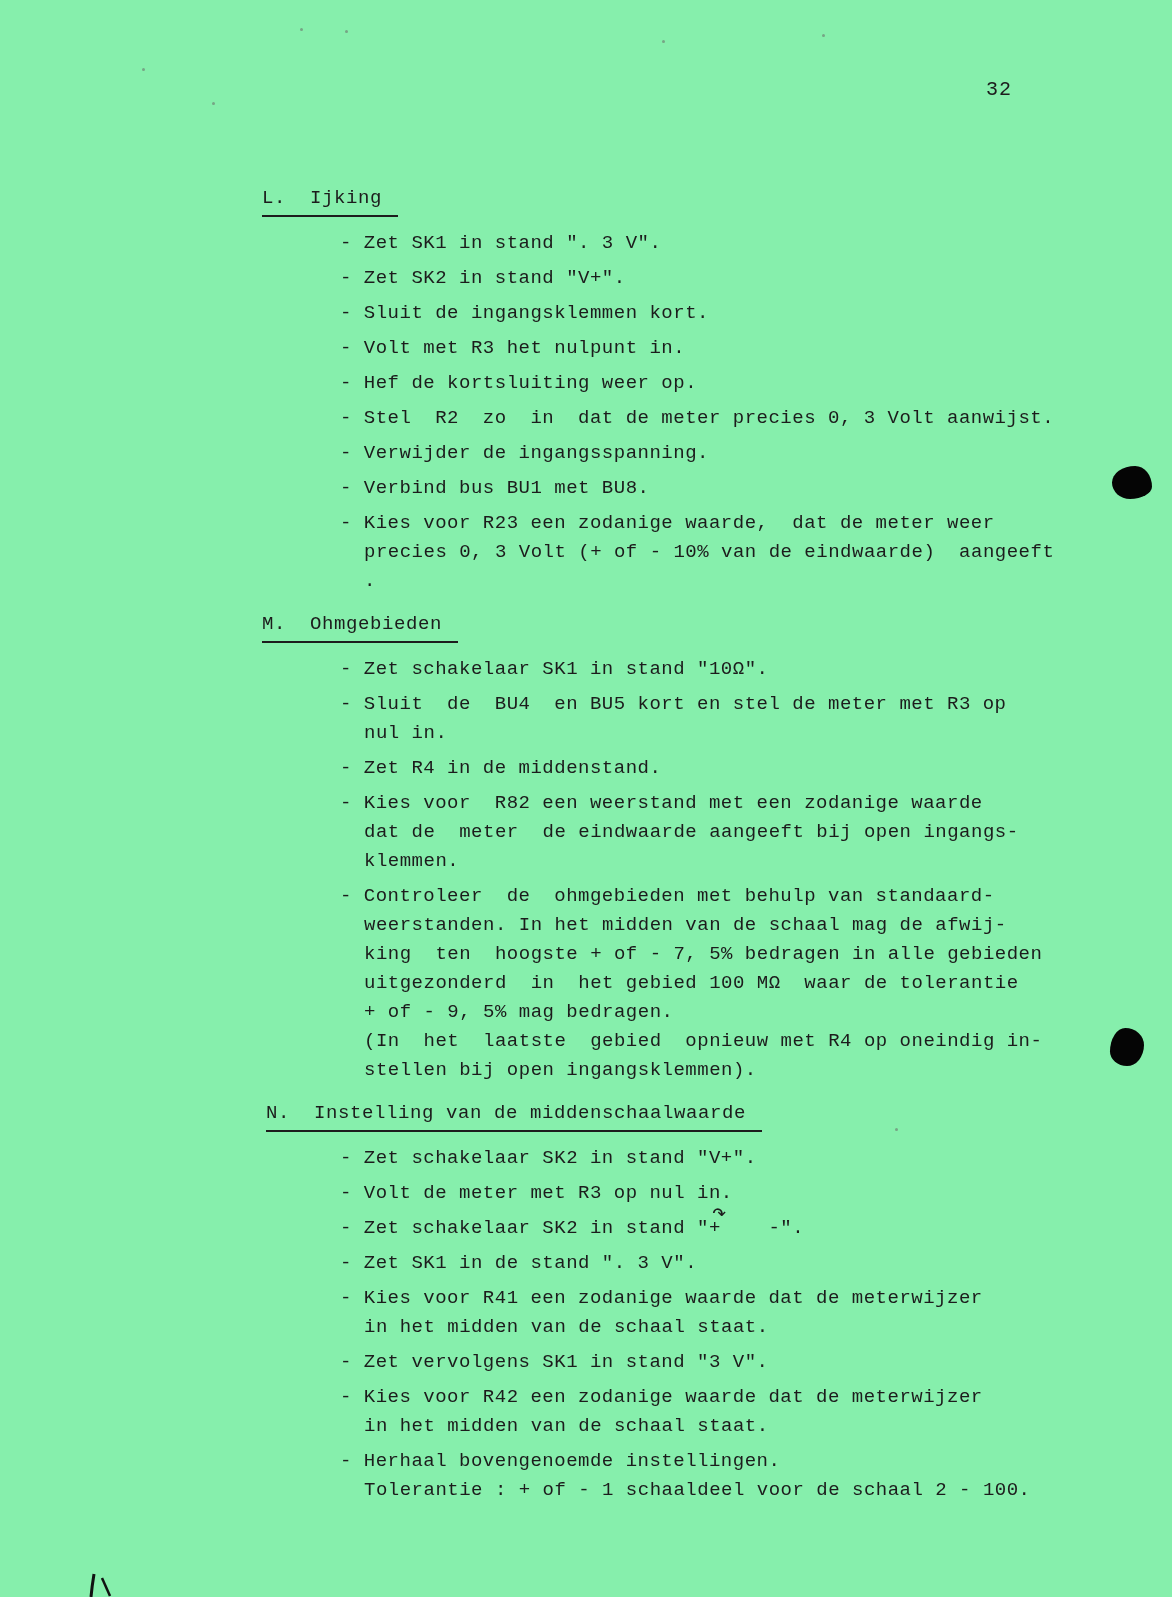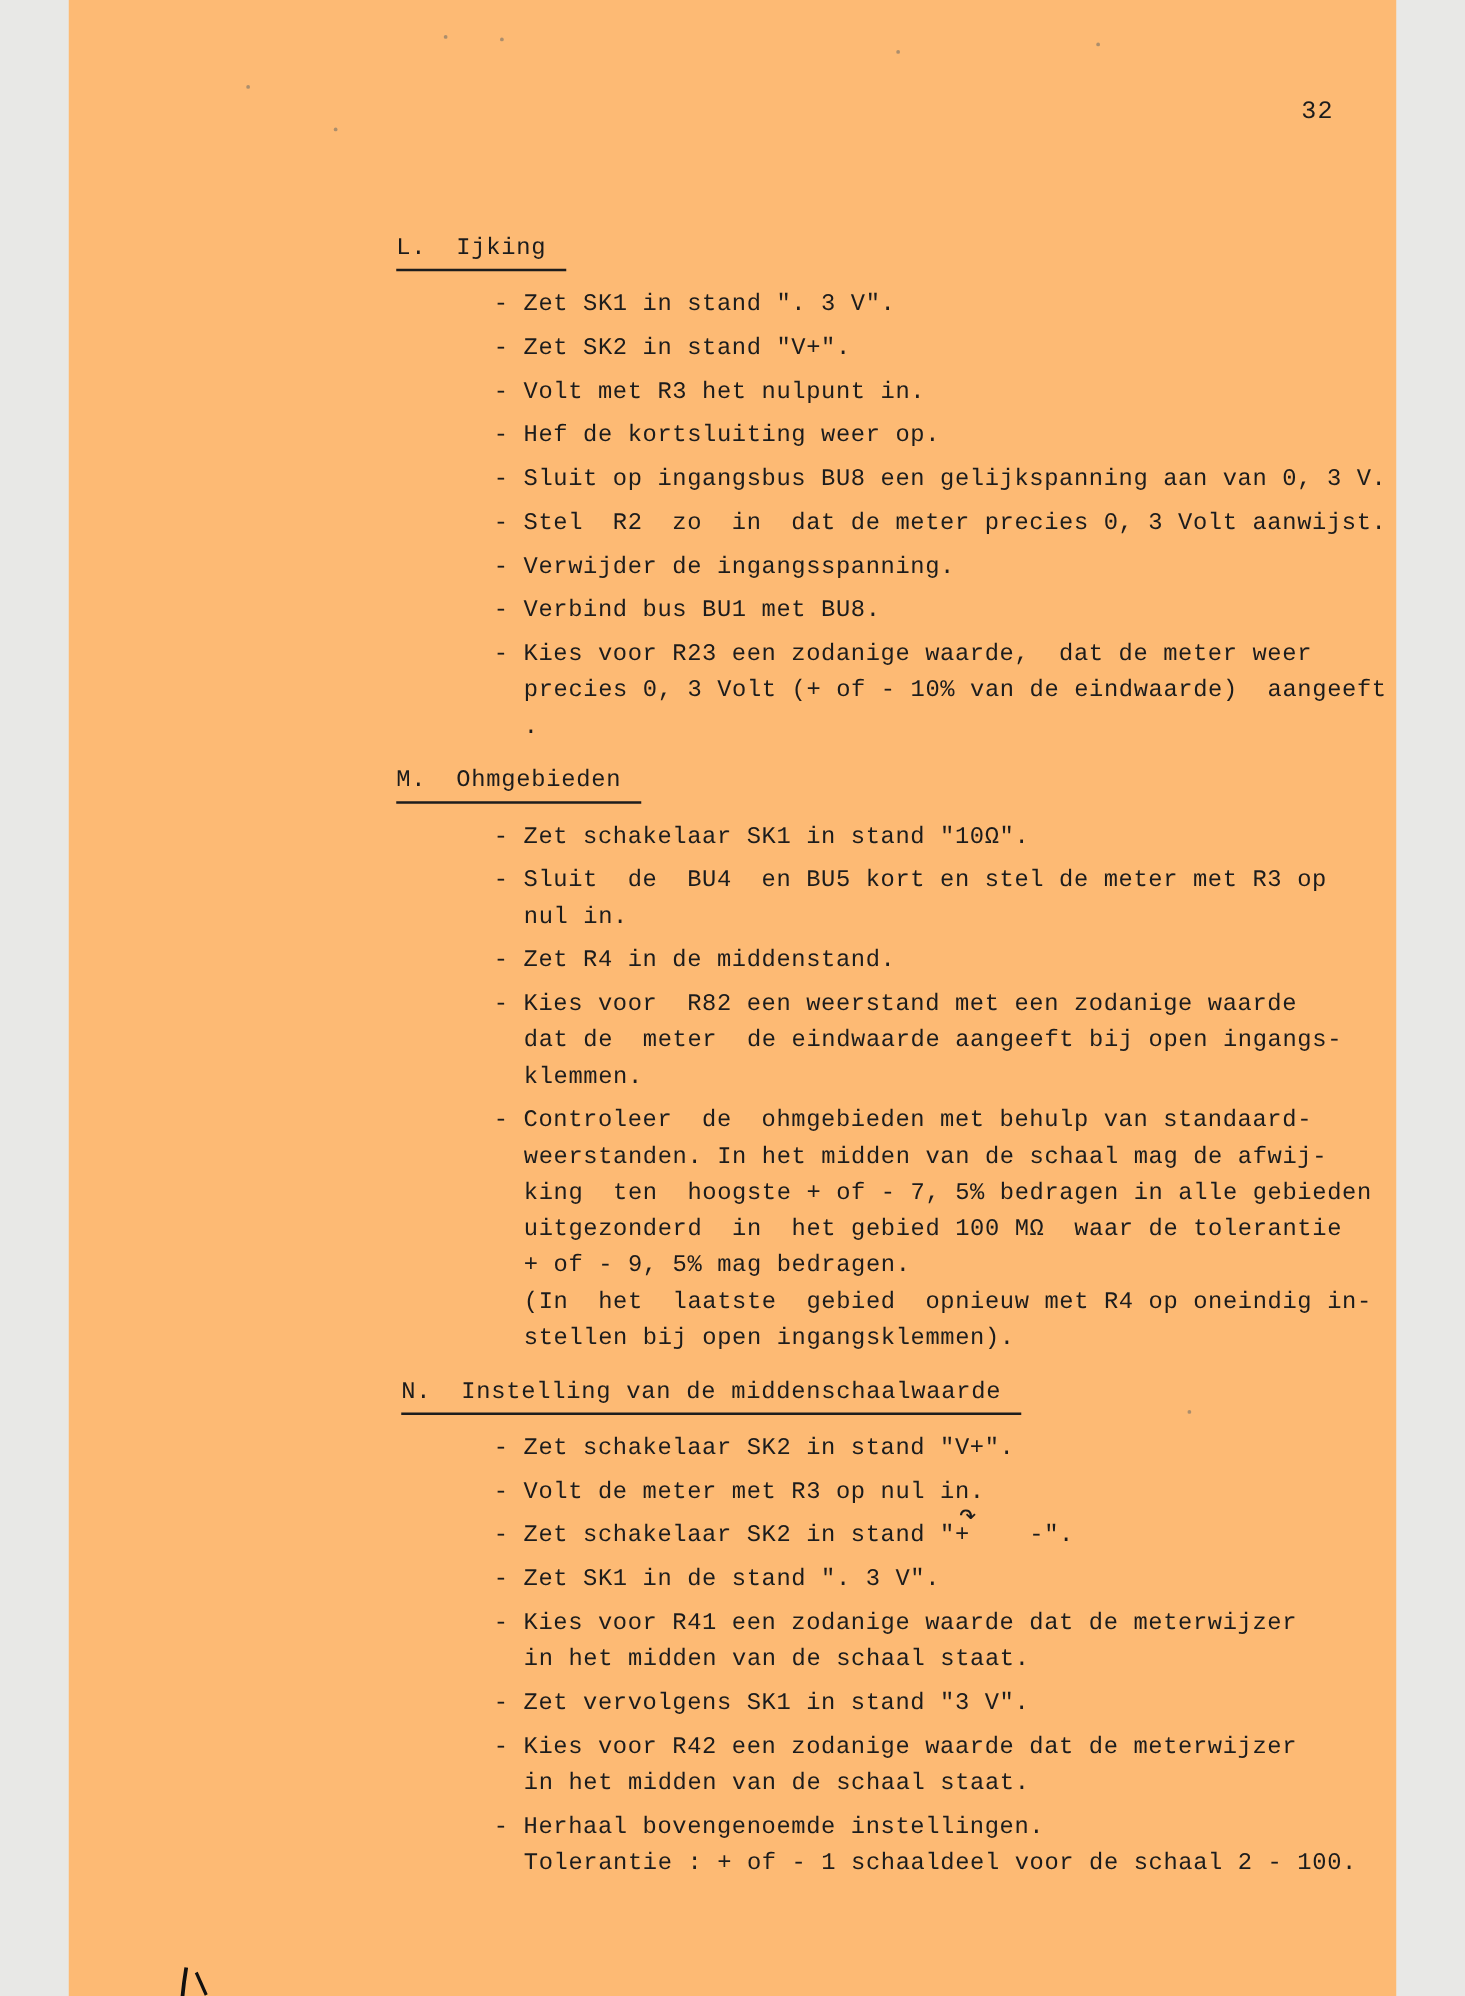--- a/index.html
+++ b/index.html
@@ -3,27 +3,26 @@
 <meta charset="utf-8">
 <style>
   html, body {
     margin: 0;
     padding: 0;
     background: #e8e8e6;
     font-family: "Liberation Mono", "DejaVu Sans Mono", monospace;
   }
   .page {
     position: relative;
-    width: 1024px;
+    width: 1172px;
     height: 1597px;
     margin: 0 auto;
-    background: #fdba74;
+    background: #86efac;
     color: #1c1c1c;
     overflow: hidden;
-    padding-left: 38px;
   }
   .page-number {
     position: absolute;
     top: 78px;
     left: 986px;
     font-size: 20px;
     letter-spacing: 1px;
   }
   .content {
     position: absolute;
@@ -107,23 +106,23 @@
 
   <div class="content">
 
     <div class="section section-l">
       <div class="section-heading">
         <span class="u">L.  Ijking</span>
       </div>
       <div class="items">
         <div class="item"><span class="txt">- Zet SK1 in stand ". 3 V".</span></div>
         <div class="item"><span class="txt">- Zet SK2 in stand "V+".</span></div>
+        <div class="item"><span class="txt">- Sluit de ingangsklemmen kort.</span></div>
         <div class="item"><span class="txt">- Volt met R3 het nulpunt in.</span></div>
         <div class="item"><span class="txt">- Hef de kortsluiting weer op.</span></div>
-        <div class="item"><span class="txt">- Sluit op ingangsbus BU8 een gelijkspanning aan van 0, 3 V.</span></div>
         <div class="item"><span class="txt">- Stel  R2  zo  in  dat de meter precies 0, 3 Volt aanwijst.</span></div>
         <div class="item"><span class="txt">- Verwijder de ingangsspanning.</span></div>
         <div class="item"><span class="txt">- Verbind bus BU1 met BU8.</span></div>
         <div class="item"><span class="txt">- Kies voor R23 een zodanige waarde,  dat de meter weer
 precies 0, 3 Volt (+ of - 10% van de eindwaarde)  aangeeft .</span></div>
       </div>
     </div>
 
     <div class="section section-m">
       <div class="section-heading">

